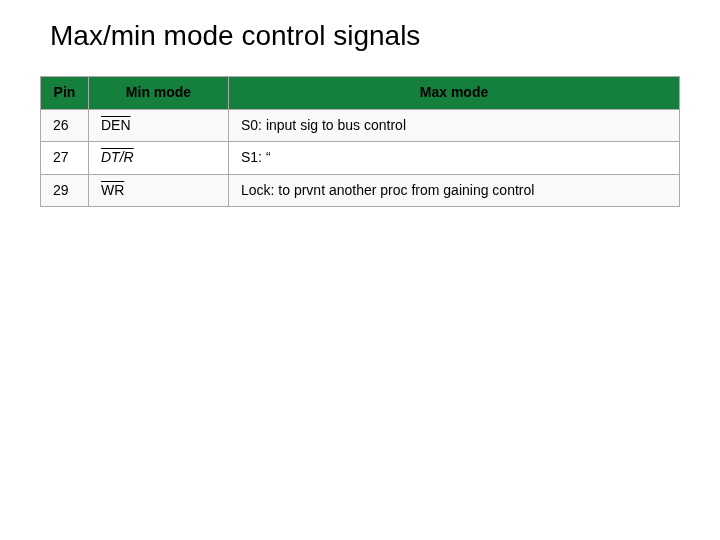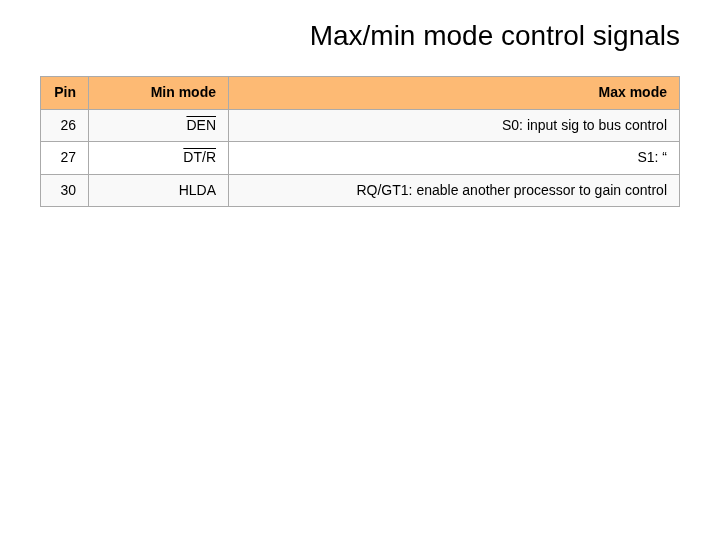--- a/index.html
+++ b/index.html
@@ -13,21 +13,20 @@
       height: 540px;
       background: #ffffff;
       font-family: Arial, sans-serif;
       overflow: hidden;
     }
 
     .page-container {
       width: 720px;
       height: 414px;
       padding: 20px 40px;
-      text-align: right;
     }
 
     .page-title {
       font-size: 28px;
       font-weight: normal;
       color: #000000;
       margin-bottom: 24px;
       margin-left: 10px;
     }
 
@@ -40,21 +39,21 @@
 
     .data-table th,
     .data-table td {
       border: 1px solid #aaaaaa;
       padding: 6px 12px;
       vertical-align: middle;
       line-height: 1.4;
     }
 
     .data-table thead th {
-      background: #fdba74;
+      background: #15803d;
       font-weight: bold;
       font-size: 14px;
     }
 
     .data-table tbody tr:nth-child(odd) {
       background: #f9f9f9;
     }
 
     .data-table tbody tr:nth-child(even) {
       background: #ffffff;
@@ -88,23 +87,23 @@
       </tr>
     </thead>
     <tbody id="table-body">
         <tr>
           <td>26</td>
           <td><span style="text-decoration: overline; margin-top: 38px;">DEN</span></td>
           <td>S0: input sig to bus control</td>
         </tr>
         <tr>
           <td>27</td>
-          <td><span style="text-decoration: overline;">DT/R</span></td>
+          <td><span style="text-decoration: overline; font-style: italic;">DT/R</span></td>
           <td>S1:  “</td>
         </tr>
         <tr>
-          <td>30</td>
-          <td>HLDA</td>
-          <td>RQ/GT1: enable another processor to gain control</td>
+          <td>29</td>
+          <td><span style="text-decoration: overline;">WR</span></td>
+          <td>Lock: to prvnt another proc from gaining control</td>
         </tr>
       </tbody>
   </table>
 </div>
 
 </body></html>

